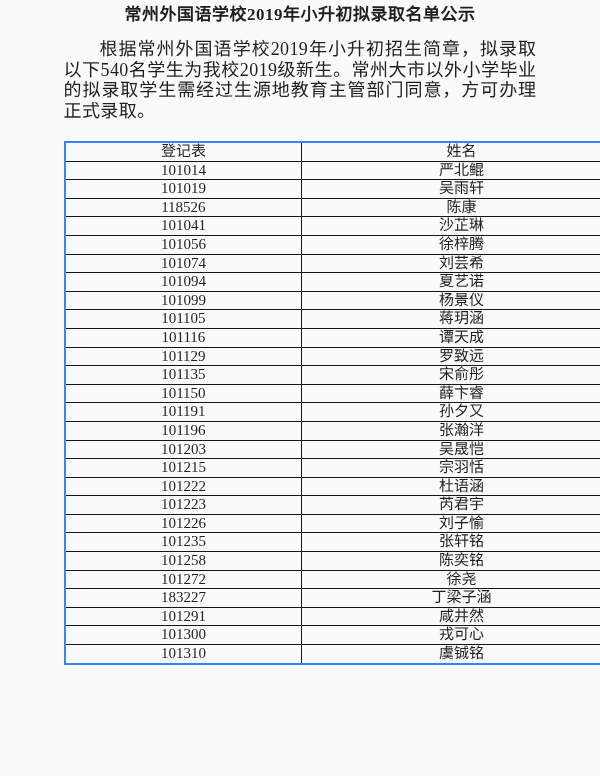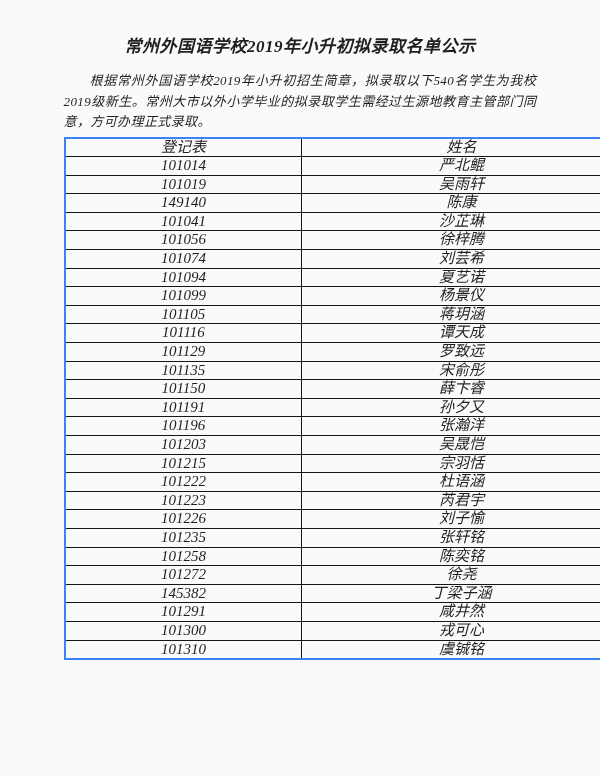--- a/index.html
+++ b/index.html
@@ -11,41 +11,39 @@
     height: 776px;
     background: #fafafa;
     font-family: "Liberation Serif", "DejaVu Serif", serif;
     color: #1f1f1f;
     overflow: hidden;
   }
   .page {
     width: 600px;
     height: 776px;
     box-sizing: border-box;
-    padding-top: 32px;
-    font-style: italic;
   }
   .content {
     width: 473px;
     margin: 0 auto;
   }
   .doc-title {
     text-align: center;
     font-size: 17px;
     font-weight: bold;
     letter-spacing: 0.5px;
     margin: 0 0 14px 0;
     white-space: nowrap;
   }
   .intro {
-    font-size: 13px;
+    font-size: 18px;
     line-height: 20.5px;
     text-align: justify;
     text-indent: 2em;
-    margin: 0 0 4px 0;
+    margin: 0 0 20px 0;
     letter-spacing: 0.4px;
   }
   table.roster {
     width: 559px;
     border-collapse: collapse;
     table-layout: fixed;
     border: 2px solid #3b82f6;
   }
   table.roster th,
   table.roster td {
@@ -87,21 +85,21 @@
       <tbody id="roster-body">
           <tr>
             <td>101014</td>
             <td>严北鲲</td>
           </tr>
           <tr>
             <td>101019</td>
             <td>吴雨轩</td>
           </tr>
           <tr>
-            <td>149140</td>
+            <td>118526</td>
             <td>陈康</td>
           </tr>
           <tr>
             <td>101041</td>
             <td>沙芷琳</td>
           </tr>
           <tr>
             <td>101056</td>
             <td>徐梓腾</td>
           </tr>
@@ -171,21 +169,21 @@
           </tr>
           <tr>
             <td>101258</td>
             <td>陈奕铭</td>
           </tr>
           <tr>
             <td>101272</td>
             <td>徐尧</td>
           </tr>
           <tr>
-            <td>145382</td>
+            <td>183227</td>
             <td>丁梁子涵</td>
           </tr>
           <tr>
             <td>101291</td>
             <td>咸井然</td>
           </tr>
           <tr>
             <td>101300</td>
             <td>戎可心</td>
           </tr>

